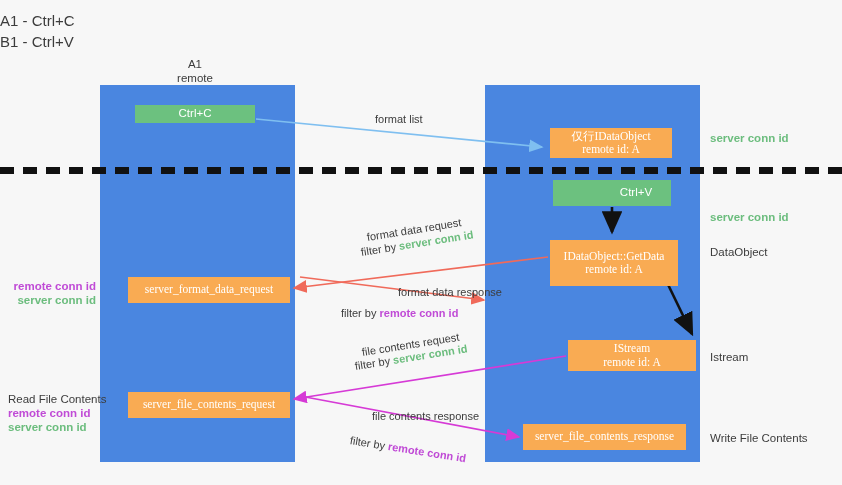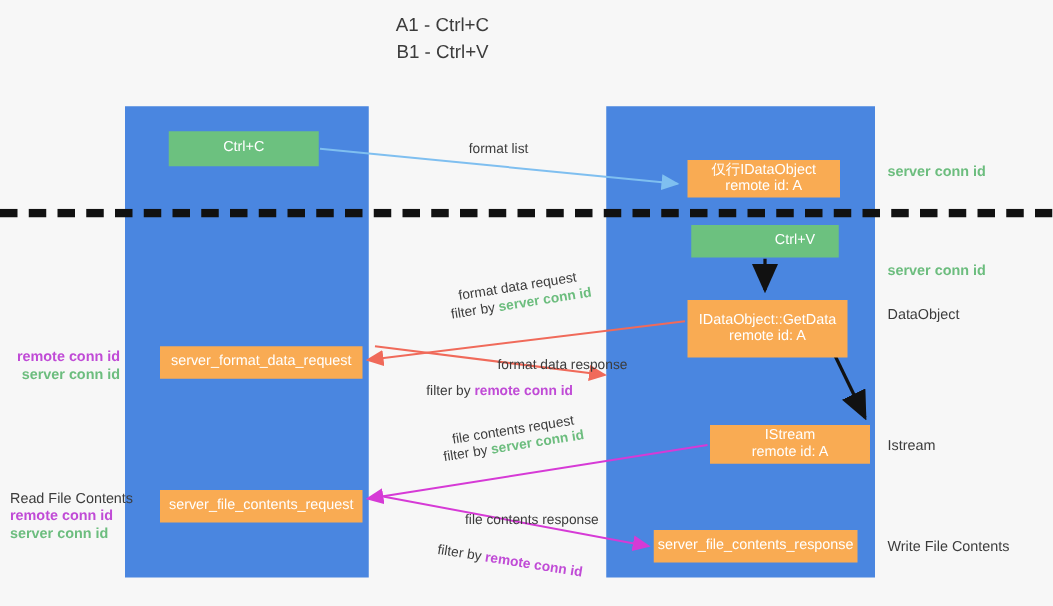--- a/index.html
+++ b/index.html
@@ -17,21 +17,21 @@
     position: relative;
     width: 842px;
     height: 485px;
   }
   .abs { position: absolute; }
 
   
   #title {
     left: 0; top: 10px;
     width: 708px;
-    text-align: center;
+    text-align: left;
     font-size: 15px;
     color: #3c3c3c;
     line-height: 21px;
     white-space: pre-line;
   }
 
   
   .col-head {
     text-align: center;
     font-size: 11.5px;
@@ -58,23 +58,23 @@
     font-size: 11.5px;
     line-height: 13.5px;
     text-align: center;
     display: flex;
     flex-direction: column;
     align-items: center;
     justify-content: center;
     white-space: pre-line;
   }
   .box.green  { background: #6cc17f; }
-  .box.orange { background: #f9ab53; }
-
-  #box-ctrlc  { left: 135px; top: 105px; width: 120px; height: 28px; }
+  .box.orange { background: #f9ab53; font-family: Liberation Serif, serif; }
+
+  #box-ctrlc  { left: 135px; top: 105px; width: 120px; height: 18px; }
   #box-ido    { left: 550px; top: 128px; width: 122px; height: 30px; }
   #box-ctrlv  { left: 553px; top: 180px; width: 118px; height: 26px; padding-left: 48px; }
   #box-getdata{ left: 550px; top: 240px; width: 128px; height: 46px; }
   #box-sfdreq { left: 128px; top: 277px; width: 162px; height: 26px; }
   #box-sfdres { left: 488px; top: 288px; width: 160px; height: 26px; }
   #box-istream{ left: 568px; top: 340px; width: 128px; height: 31px; }
   #box-sfcreq { left: 128px; top: 392px; width: 162px; height: 26px; }
   #box-sfcres { left: 523px; top: 424px; width: 163px; height: 26px; }
 
   
@@ -134,20 +134,22 @@
   }
 </style>
 </head>
 <body>
 
 <div id="stage">
 
   <div class="abs" id="title">A1 - Ctrl+C
 B1 - Ctrl+V</div>
 
+  <div class="abs col-head" id="head-a1">A1
+remote</div>
 
   <div class="abs lane" id="lane-a1"></div>
   <div class="abs lane" id="lane-b1"></div>
 
   <svg class="overlay">
     <defs>
       <marker id="ah-blue" markerWidth="9" markerHeight="8" refX="8" refY="4" orient="auto">
         <path d="M0,0 L9,4 L0,8 z" fill="#7fbff0"></path>
       </marker>
       <marker id="ah-red" markerWidth="9" markerHeight="8" refX="8" refY="4" orient="auto">

